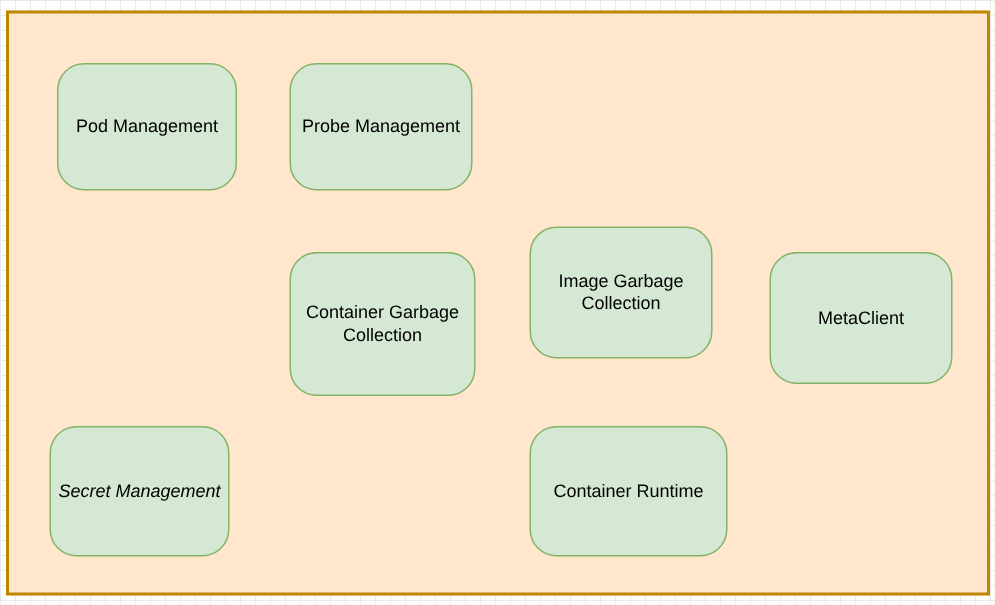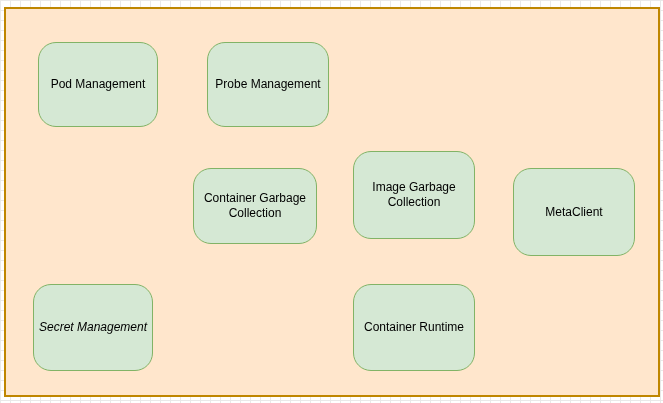--- a/index.html
+++ b/index.html
@@ -43,32 +43,32 @@
     align-items: center;
     justify-content: center;
     text-align: center;
     font-size: 12px;
     line-height: 1.25;
     color: #000000;
     padding: 0 4px;
   }
   
   .n0  { left: 32px;  top: 33px;  width: 120px; height: 85px; align-items: center; }
-  .n1  { left: 187px; top: 33px;  width: 122px; height: 85px; margin-left: 14px; }
+  .n1  { left: 187px; top: 33px;  width: 122px; height: 85px; }
   .n2  { left: 348px; top: 33px;  width: 122px; height: 85px; }
   .n3  { left: 507px; top: 33px;  width: 122px; height: 85px; }
   
   .n4  { left: 27px;  top: 159px; width: 119px; height: 88px; }
-  .n5  { left: 187px; top: 159px; width: 124px; height: 76px; }
+  .n5  { left: 187px; top: 159px; width: 124px; height: 96px; }
   .n6  { left: 347px; top: 142px; width: 122px; height: 88px; }
   .n7  { left: 507px; top: 159px; width: 122px; height: 88px; justify-content: center; }
   
   .n8  { left: 27px;  top: 275px; width: 120px; height: 87px; font-style: italic; }
   .n9  { left: 179px; top: 275px; width: 122px; height: 87px; }
-  .n10 { left: 347px; top: 275px; width: 122px; height: 87px; }
+  .n10 { left: 347px; top: 275px; width: 132px; height: 87px; }
 </style>
 </head>
 <body>
 
 <div class="canvas">
   <div class="group">
 
     <div class="node n0">
       <span>Pod Management</span>
     </div>

